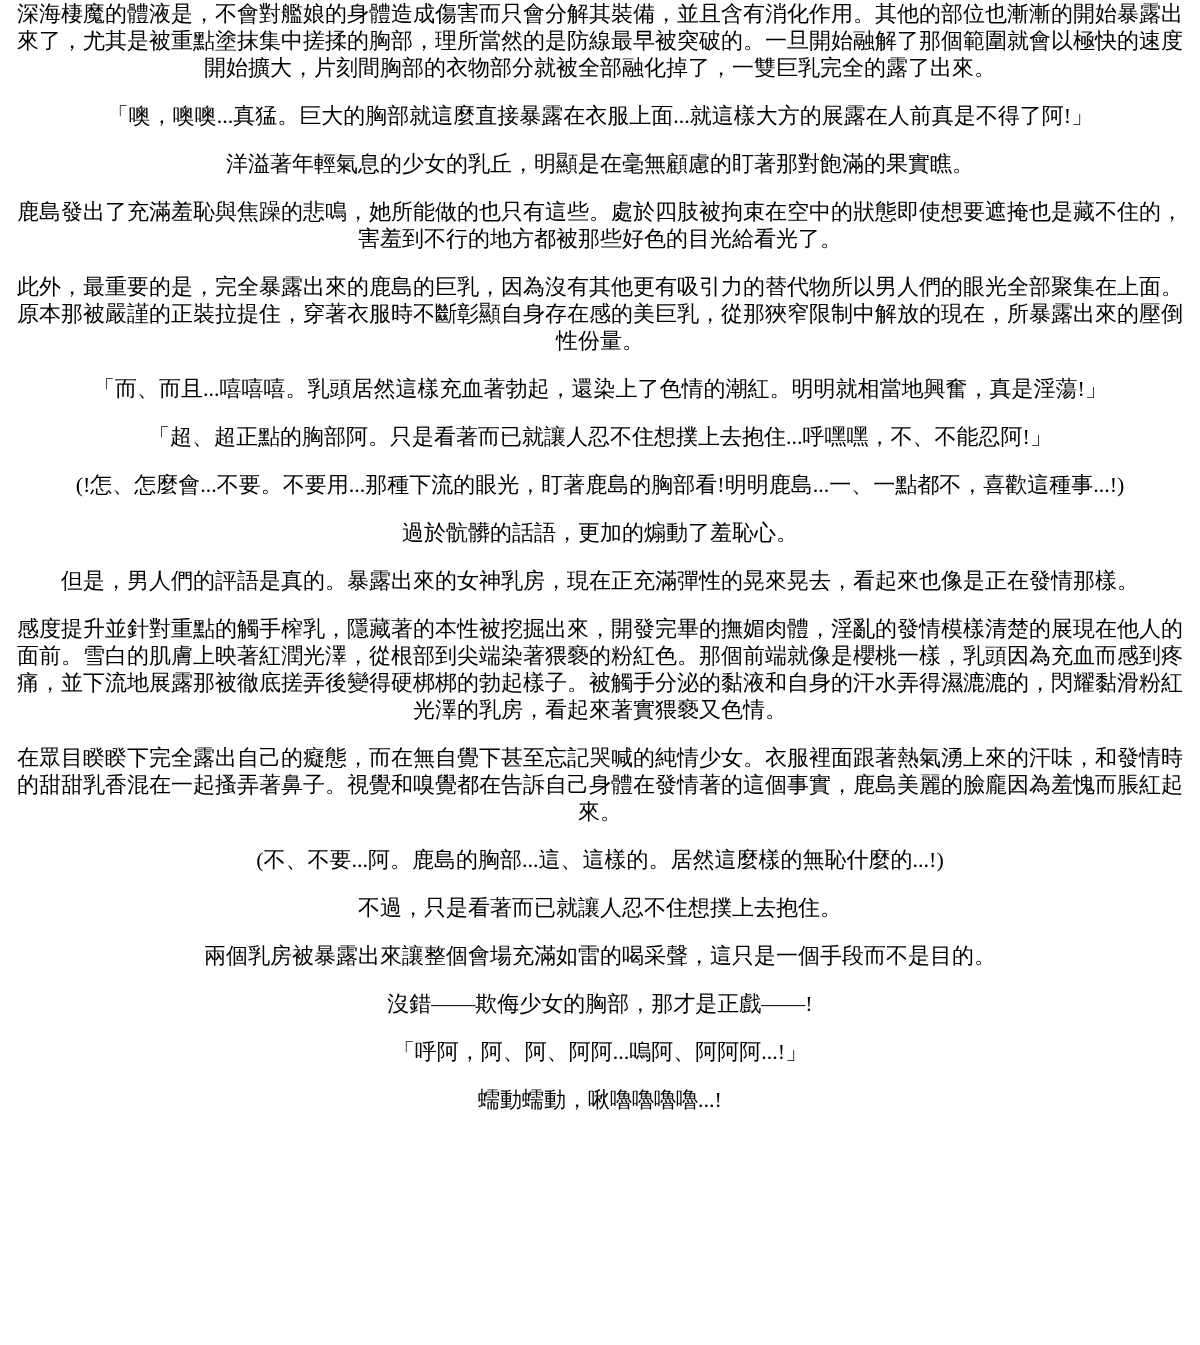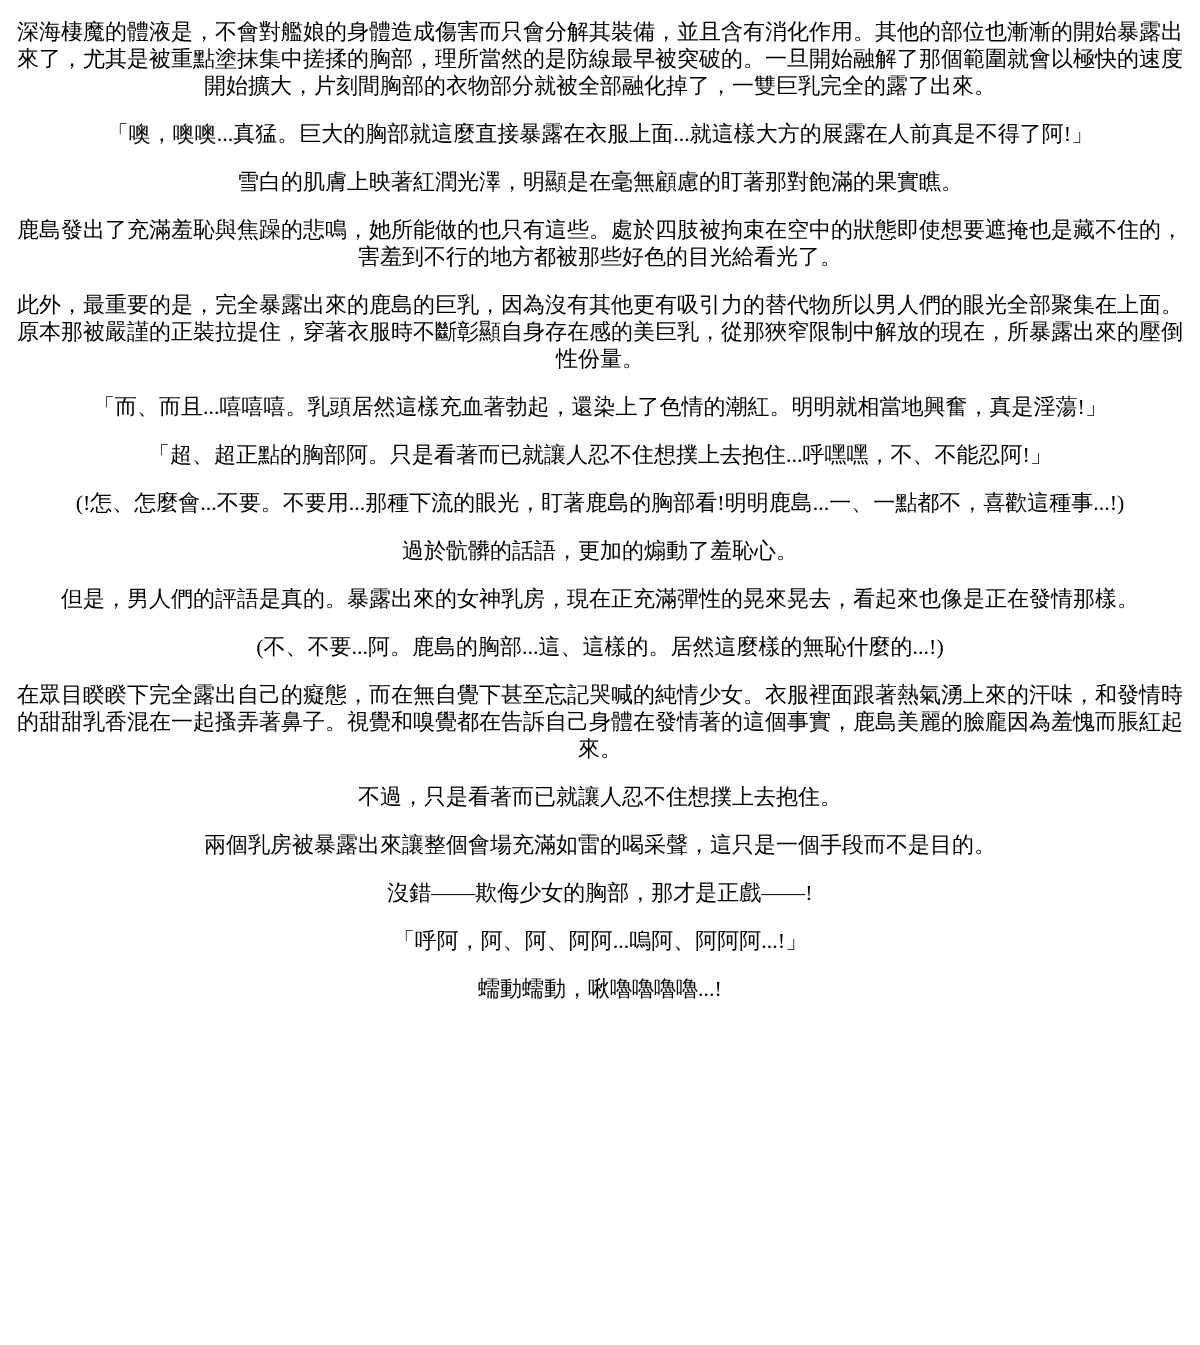--- a/index.html
+++ b/index.html
@@ -9,49 +9,50 @@
   }
   body {
     width: 1200px;
     font-family: "Liberation Serif", "DejaVu Serif", serif;
     color: #000000;
   }
   .story-page {
     box-sizing: border-box;
     width: 1200px;
     min-height: 1345px;
-    padding: 18px 14px 8px 14px;
+    padding: 0 14px 8px 14px;
     text-align: center;
   }
   .story-page p {
     margin: 0 0 21px 0;
     font-size: 22px;
     line-height: 27px;
     letter-spacing: 0;
     word-break: break-all;
     overflow-wrap: break-word;
   }
   .story-page p:last-child {
     margin-bottom: 8px;
   }
 </style>
 </head>
 <body>
 
 <main class="story-page">
   <p>深海棲魔的體液是，不會對艦娘的身體造成傷害而只會分解其裝備，並且含有消化作用。其他的部位也漸漸的開始暴露出來了，尤其是被重點塗抹集中搓揉的胸部，理所當然的是防線最早被突破的。一旦開始融解了那個範圍就會以極快的速度開始擴大，片刻間胸部的衣物部分就被全部融化掉了，一雙巨乳完全的露了出來。</p>
   <p>「噢，噢噢...真猛。巨大的胸部就這麼直接暴露在衣服上面...就這樣大方的展露在人前真是不得了阿!」</p>
-  <p>雪白的肌膚上映著紅潤光澤，明顯是在毫無顧慮的盯著那對飽滿的果實瞧。</p>
+  <p>洋溢著年輕氣息的少女的乳丘，明顯是在毫無顧慮的盯著那對飽滿的果實瞧。</p>
   <p>鹿島發出了充滿羞恥與焦躁的悲鳴，她所能做的也只有這些。處於四肢被拘束在空中的狀態即使想要遮掩也是藏不住的，害羞到不行的地方都被那些好色的目光給看光了。</p>
   <p>此外，最重要的是，完全暴露出來的鹿島的巨乳，因為沒有其他更有吸引力的替代物所以男人們的眼光全部聚集在上面。原本那被嚴謹的正裝拉提住，穿著衣服時不斷彰顯自身存在感的美巨乳，從那狹窄限制中解放的現在，所暴露出來的壓倒性份量。</p>
   <p>「而、而且...嘻嘻嘻。乳頭居然這樣充血著勃起，還染上了色情的潮紅。明明就相當地興奮，真是淫蕩!」</p>
   <p>「超、超正點的胸部阿。只是看著而已就讓人忍不住想撲上去抱住...呼嘿嘿，不、不能忍阿!」</p>
   <p>(!怎、怎麼會...不要。不要用...那種下流的眼光，盯著鹿島的胸部看!明明鹿島...一、一點都不，喜歡這種事...!)</p>
   <p>過於骯髒的話語，更加的煽動了羞恥心。</p>
   <p>但是，男人們的評語是真的。暴露出來的女神乳房，現在正充滿彈性的晃來晃去，看起來也像是正在發情那樣。</p>
+  <p>感度提升並針對重點的觸手榨乳，隱藏著的本性被挖掘出來，開發完畢的撫媚肉體，淫亂的發情模樣清楚的展現在他人的面前。雪白的肌膚上映著紅潤光澤，從根部到尖端染著猥褻的粉紅色。那個前端就像是櫻桃一樣，乳頭因為充血而感到疼痛，並下流地展露那被徹底搓弄後變得硬梆梆的勃起樣子。被觸手分泌的黏液和自身的汗水弄得濕漉漉的，閃耀黏滑粉紅光澤的乳房，看起來著實猥褻又色情。</p>
+  <p>在眾目睽睽下完全露出自己的癡態，而在無自覺下甚至忘記哭喊的純情少女。衣服裡面跟著熱氣湧上來的汗味，和發情時的甜甜乳香混在一起搔弄著鼻子。視覺和嗅覺都在告訴自己身體在發情著的這個事實，鹿島美麗的臉龐因為羞愧而脹紅起來。</p>
   <p>(不、不要...阿。鹿島的胸部...這、這樣的。居然這麼樣的無恥什麼的...!)</p>
-  <p>在眾目睽睽下完全露出自己的癡態，而在無自覺下甚至忘記哭喊的純情少女。衣服裡面跟著熱氣湧上來的汗味，和發情時的甜甜乳香混在一起搔弄著鼻子。視覺和嗅覺都在告訴自己身體在發情著的這個事實，鹿島美麗的臉龐因為羞愧而脹紅起來。</p>
   <p>不過，只是看著而已就讓人忍不住想撲上去抱住。</p>
   <p>兩個乳房被暴露出來讓整個會場充滿如雷的喝采聲，這只是一個手段而不是目的。</p>
   <p>沒錯——欺侮少女的胸部，那才是正戲——!</p>
   <p>「呼阿，阿、阿、阿阿...嗚阿、阿阿阿...!」</p>
   <p>蠕動蠕動，啾嚕嚕嚕嚕...!</p>
 </main>
 
 </body></html>

